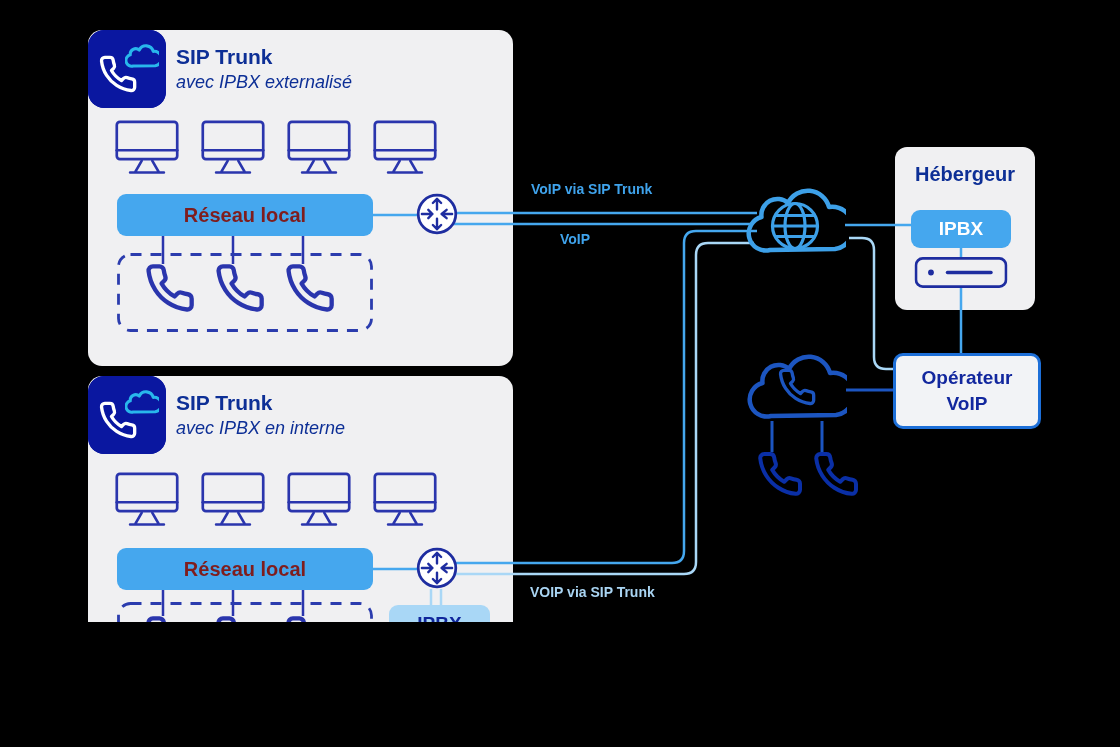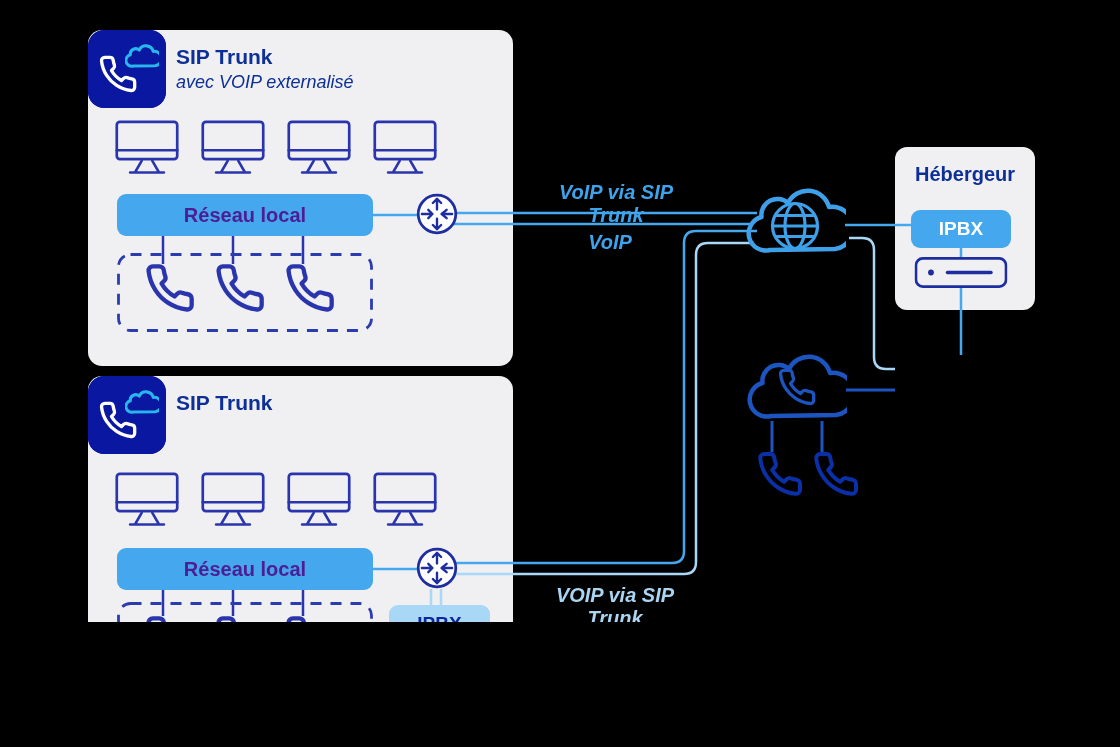--- a/index.html
+++ b/index.html
@@ -4,31 +4,31 @@
 <style>
   html,body{margin:0;padding:0;background:#000;}
   .canvas{position:relative;width:1120px;height:622px;background:#000;overflow:hidden;
           font-family:"Liberation Sans",sans-serif;}
   .panel{position:absolute;z-index:1;background:#f0f0f2;border-radius:14px;}
   .line-layer{position:absolute;inset:0;z-index:2;}
   .comp{position:absolute;z-index:3;}
   .badge{width:78px;height:78px;border-radius:16px;background:#0a17a0;}
   .card-title{font-size:21px;font-weight:700;color:#0d2f96;line-height:1.15;}
   .card-subtitle{font-size:18px;font-style:italic;color:#0d2f96;line-height:1.15;}
-  .lan-bar{background:#45a7ee;border-radius:9px;color:#4c1d95;font-weight:700;font-size:20px;
+  .lan-bar{background:#45a7ee;border-radius:9px;color:#7f1d1d;font-weight:700;font-size:20px;
            display:flex;align-items:center;justify-content:center;}
   .ipbx-sky{background:#45a7ee;border-radius:9px;color:#fff;font-weight:700;font-size:19px;
             display:flex;align-items:center;justify-content:center;}
   .ipbx-pale{background:#a9d7f6;border-radius:9px;color:#10269b;font-weight:700;font-size:19px;
              display:flex;align-items:center;justify-content:center;}
   .host-title{font-size:20px;font-weight:700;color:#0d2f96;text-align:center;}
   .op-box{background:#f2f3f6;border:3px solid #1d6fd8;border-radius:10px;
           display:flex;flex-direction:column;align-items:center;justify-content:center;
           color:#12279e;font-weight:700;font-size:19px;line-height:1.35;}
-  .flow-label{font-weight:700;font-size:20px;text-align:center;font-style:italic;}
+  .flow-label{font-weight:700;font-size:14px;}
   .lbl-sky{color:#3fa3ec;}
   .lbl-pale{color:#a9d4f2;}
   svg{display:block;}
 </style>
 </head>
 <body>
 
 <div class="canvas">
 
   <svg width="0" height="0" style="position:absolute" aria-hidden="true">
@@ -88,21 +88,21 @@
       <path d="M163,589 V616 M233,589 V616 M303,589 V616" stroke="#2a35ad" stroke-width="2.5"></path>
     </g>
   </svg>
 
   <svg class="comp badge" style="left:88px;top:30px;" width="78" height="78" viewBox="0 0 78 78">
     <rect x="0" y="0" width="78" height="78" rx="16" fill="#0a17a0"></rect>
     <use href="#ic-phone" x="10" y="24" width="40" height="40" style="color:#ffffff"></use>
     <use href="#ic-cloud-thick" x="37" y="14" width="34" height="25" style="color:#28b7ec"></use>
   </svg>
   <div class="comp card-title" style="left:176px;top:45px;">SIP Trunk</div>
-  <div class="comp card-subtitle" style="left:176px;top:72px;">avec VOIP externalisé</div>
+  <div class="comp card-subtitle" style="left:176px;top:72px;">avec IPBX externalisé</div>
 
   <svg class="comp" style="left:115px;top:120px;color:#2a35ad" width="64" height="57" viewBox="0 0 72 64">
       <use href="#ic-monitor"></use>
     </svg>
   <svg class="comp" style="left:201px;top:120px;color:#2a35ad" width="64" height="57" viewBox="0 0 72 64">
       <use href="#ic-monitor"></use>
     </svg>
   <svg class="comp" style="left:287px;top:120px;color:#2a35ad" width="64" height="57" viewBox="0 0 72 64">
       <use href="#ic-monitor"></use>
     </svg>
@@ -127,20 +127,21 @@
   <svg class="comp" style="left:284px;top:262px;color:#2a35ad" width="52" height="52" viewBox="0 0 24 24">
       <use href="#ic-phone"></use>
     </svg>
 
   <svg class="comp badge" style="left:88px;top:376px;" width="78" height="78" viewBox="0 0 78 78">
     <rect x="0" y="0" width="78" height="78" rx="16" fill="#0a17a0"></rect>
     <use href="#ic-phone" x="10" y="24" width="40" height="40" style="color:#ffffff"></use>
     <use href="#ic-cloud-thick" x="37" y="14" width="34" height="25" style="color:#28b7ec"></use>
   </svg>
   <div class="comp card-title" style="left:176px;top:391px;">SIP Trunk</div>
+  <div class="comp card-subtitle" style="left:176px;top:418px;">avec IPBX en interne</div>
 
   <svg class="comp" style="left:115px;top:472px;color:#2a35ad" width="64" height="57" viewBox="0 0 72 64">
       <use href="#ic-monitor"></use>
     </svg>
   <svg class="comp" style="left:201px;top:472px;color:#2a35ad" width="64" height="57" viewBox="0 0 72 64">
       <use href="#ic-monitor"></use>
     </svg>
   <svg class="comp" style="left:287px;top:472px;color:#2a35ad" width="64" height="57" viewBox="0 0 72 64">
       <use href="#ic-monitor"></use>
     </svg>
@@ -194,14 +195,18 @@
   <svg class="comp" style="left:812px;top:450px;color:#0a2fa6" width="48" height="48" viewBox="0 0 24 24">
       <use href="#ic-phone"></use>
     </svg>
 
   <div class="comp host-title" style="left:895px;top:163px;width:140px;">Hébergeur</div>
   <div class="comp ipbx-sky" style="left:911px;top:210px;width:100px;height:38px;">IPBX</div>
   <svg class="comp" style="left:914px;top:257px;" width="94" height="31" viewBox="0 0 96 32">
       <use href="#ic-server"></use>
     </svg>
 
+  <div class="comp op-box" style="left:893px;top:353px;width:142px;height:70px;">
+    <span>Opérateur</span>
+    <span>VoIP</span>
+  </div>
 
 </div>
 
 </body></html>

